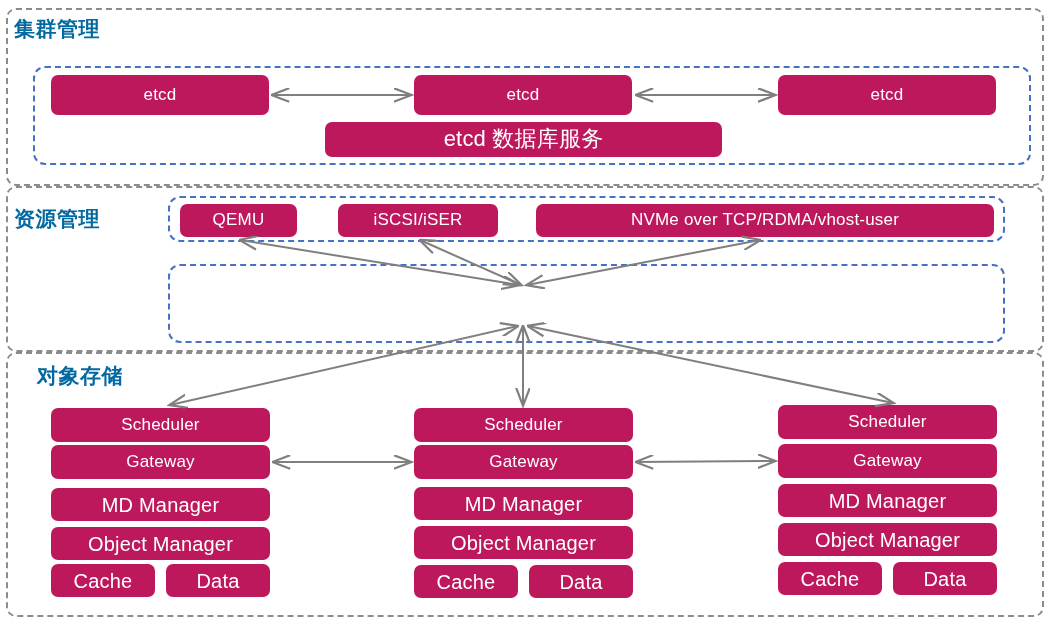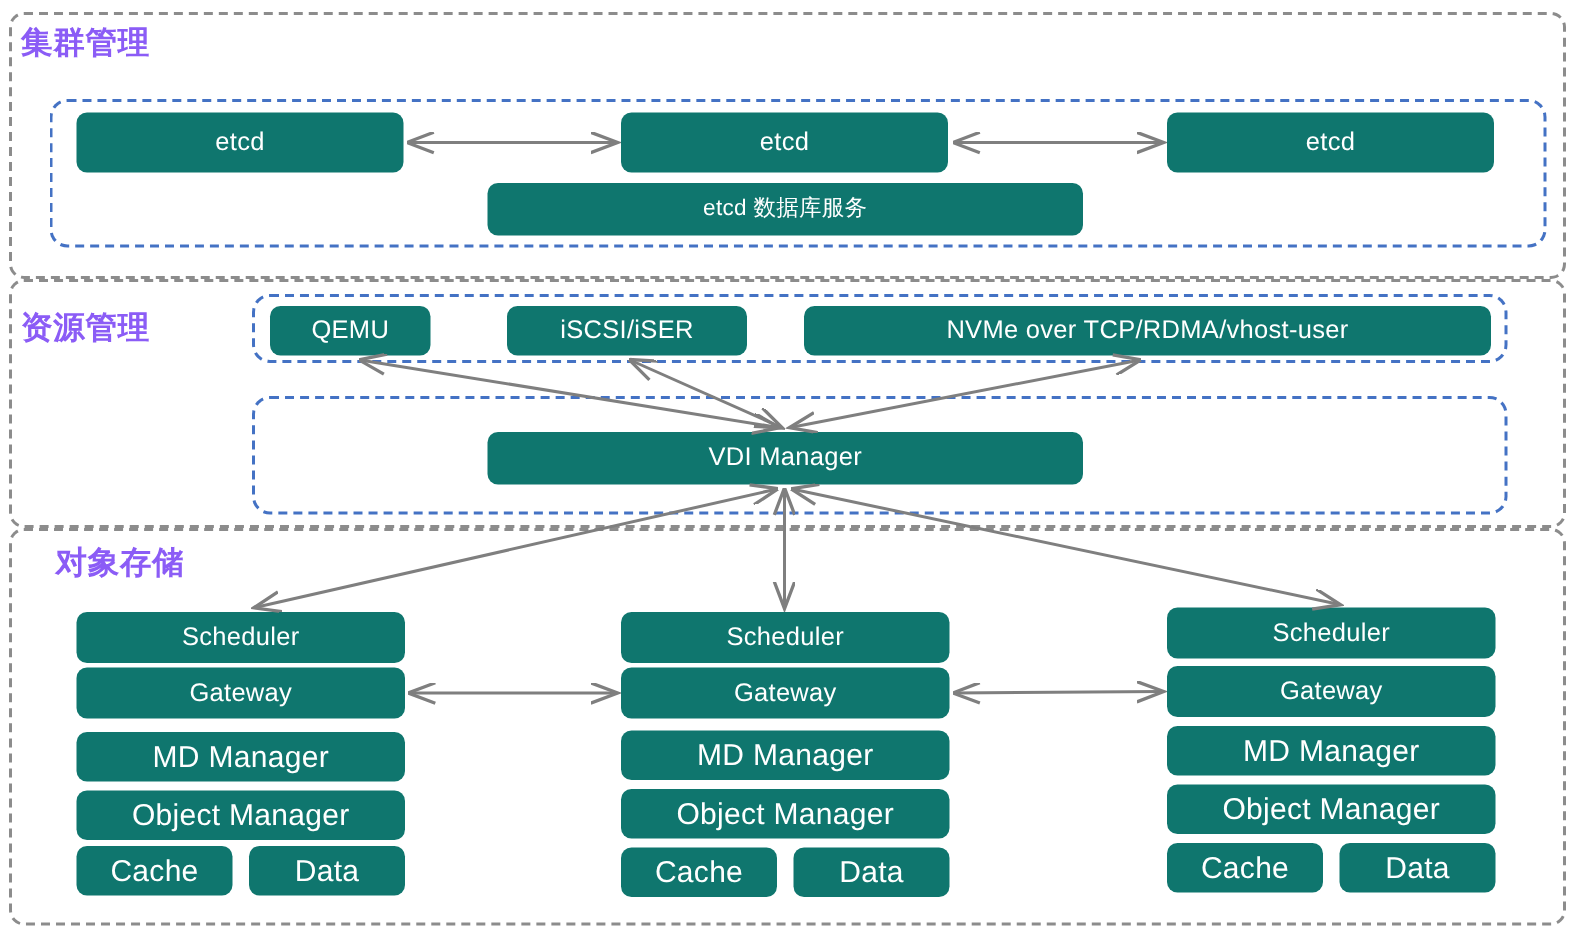--- a/index.html
+++ b/index.html
@@ -17,53 +17,53 @@
   
   .section{
     position:absolute;
     border:2px dashed #8c8c8c;
     border-radius:10px;
     box-sizing:border-box;
     background:transparent;
   }
   .section-label{
     position:absolute;
-    color:#8b5cf6;
+    color:#0369a1;
     font-size:21px;
     font-weight:700;
     letter-spacing:.5px;
     line-height:1;
     white-space:nowrap;
   }
   
   .group{
     position:absolute;
     border:2px dashed #4472c4;
     border-radius:12px;
     box-sizing:border-box;
     background:transparent;
   }
   
   .node{
     position:absolute;
-    background:#0f766e;
+    background:#be185d;
     border-radius:7px;
     box-sizing:border-box;
     display:flex;
     align-items:center;
     justify-content:center;
     color:#ffffff;
     font-size:17px;
     line-height:1.1;
     text-align:center;
     white-space:nowrap;
     letter-spacing:.2px;
   }
   .node.small{font-size:20px;}
-  .node.wide{font-size:15px;text-align:center;}
+  .node.wide{font-size:22px;text-align:center;}
   
   #arrows{
     position:absolute;
     left:0;top:0;
     width:1050px;height:625px;
     pointer-events:none;
   }
 </style>
 </head>
 <body>
@@ -81,27 +81,26 @@
   <div class="group" style="left:33px; top:66px; width:998px; height:99px;"></div>
 
   <div class="node" style="left:51px; top:75px; width:218px; height:40px;">etcd</div>
   <div class="node" style="left:414px; top:75px; width:218px; height:40px;">etcd</div>
   <div class="node" style="left:778px; top:75px; width:218px; height:40px;">etcd</div>
 
   <div class="node wide" style="left:325px; top:122px; width:397px; height:35px;">etcd 数据库服务</div>
 
   <div class="group" style="left:168px; top:196px; width:837px; height:46px;"></div>
 
-  <div class="node" style="left:180px; top:204px; width:107px; height:33px;">QEMU</div>
+  <div class="node" style="left:180px; top:204px; width:117px; height:33px;">QEMU</div>
   <div class="node" style="left:338px; top:204px; width:160px; height:33px;">iSCSI/iSER</div>
   <div class="node" style="left:536px; top:204px; width:458px; height:33px;">NVMe over TCP/RDMA/vhost-user</div>
 
   <div class="group" style="left:168px; top:264px; width:837px; height:79px;"></div>
 
-  <div class="node" style="left:325px; top:288px; width:397px; height:35px;">VDI Manager</div>
 
   <div class="node" style="left:51px; top:408px; width:219px; height:34px;">Scheduler</div>
   <div class="node" style="left:51px; top:445px; width:219px; height:34px;">Gateway</div>
   <div class="node small" style="left:51px; top:488px; width:219px; height:33px;">MD Manager</div>
   <div class="node small" style="left:51px; top:527px; width:219px; height:33px;">Object Manager</div>
   <div class="node small" style="left:51px; top:564px; width:104px; height:33px;">Cache</div>
   <div class="node small" style="left:166px; top:564px; width:104px; height:33px;">Data</div>
 
   <div class="node" style="left:414px; top:408px; width:219px; height:34px;">Scheduler</div>
   <div class="node" style="left:414px; top:445px; width:219px; height:34px;">Gateway</div>

